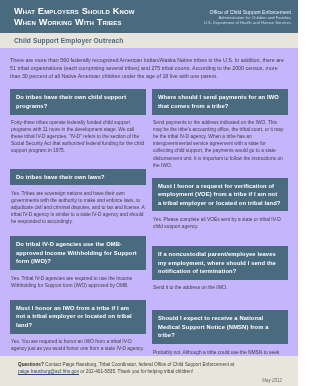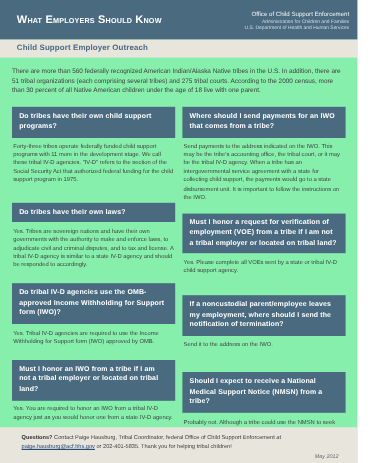--- a/index.html
+++ b/index.html
@@ -10,21 +10,21 @@
     width: 298px;
     height: 386px;
     background: #ffffff;
     font-family: "Liberation Sans", sans-serif;
     overflow: hidden;
   }
   .page {
     position: relative;
     width: 298px;
     height: 386px;
-    background: #86efac;
+    background: #c4b5fd;
     box-sizing: border-box;
   }
 
   
   .header {
     background: #4a6a80;
     height: 33px;
     display: flex;
     align-items: center;
     justify-content: space-between;
@@ -157,20 +157,21 @@
   }
 </style>
 </head>
 <body>
 
 <div class="page">
 
   <div class="header">
     <div class="header-title">
       <span class="l1">What Employers Should Know</span>
+      <span class="l2">When Working With Tribes</span>
     </div>
     <div class="agency">
       <span class="a1">Office of Child Support Enforcement</span>
       <span class="a2">Administration for Children and Families</span>
       <span class="a3">U.S. Department of Health and Human Services</span>
     </div>
   </div>
 
   <div class="subbar">
     <span class="subbar-text">Child Support Employer Outreach</span>

